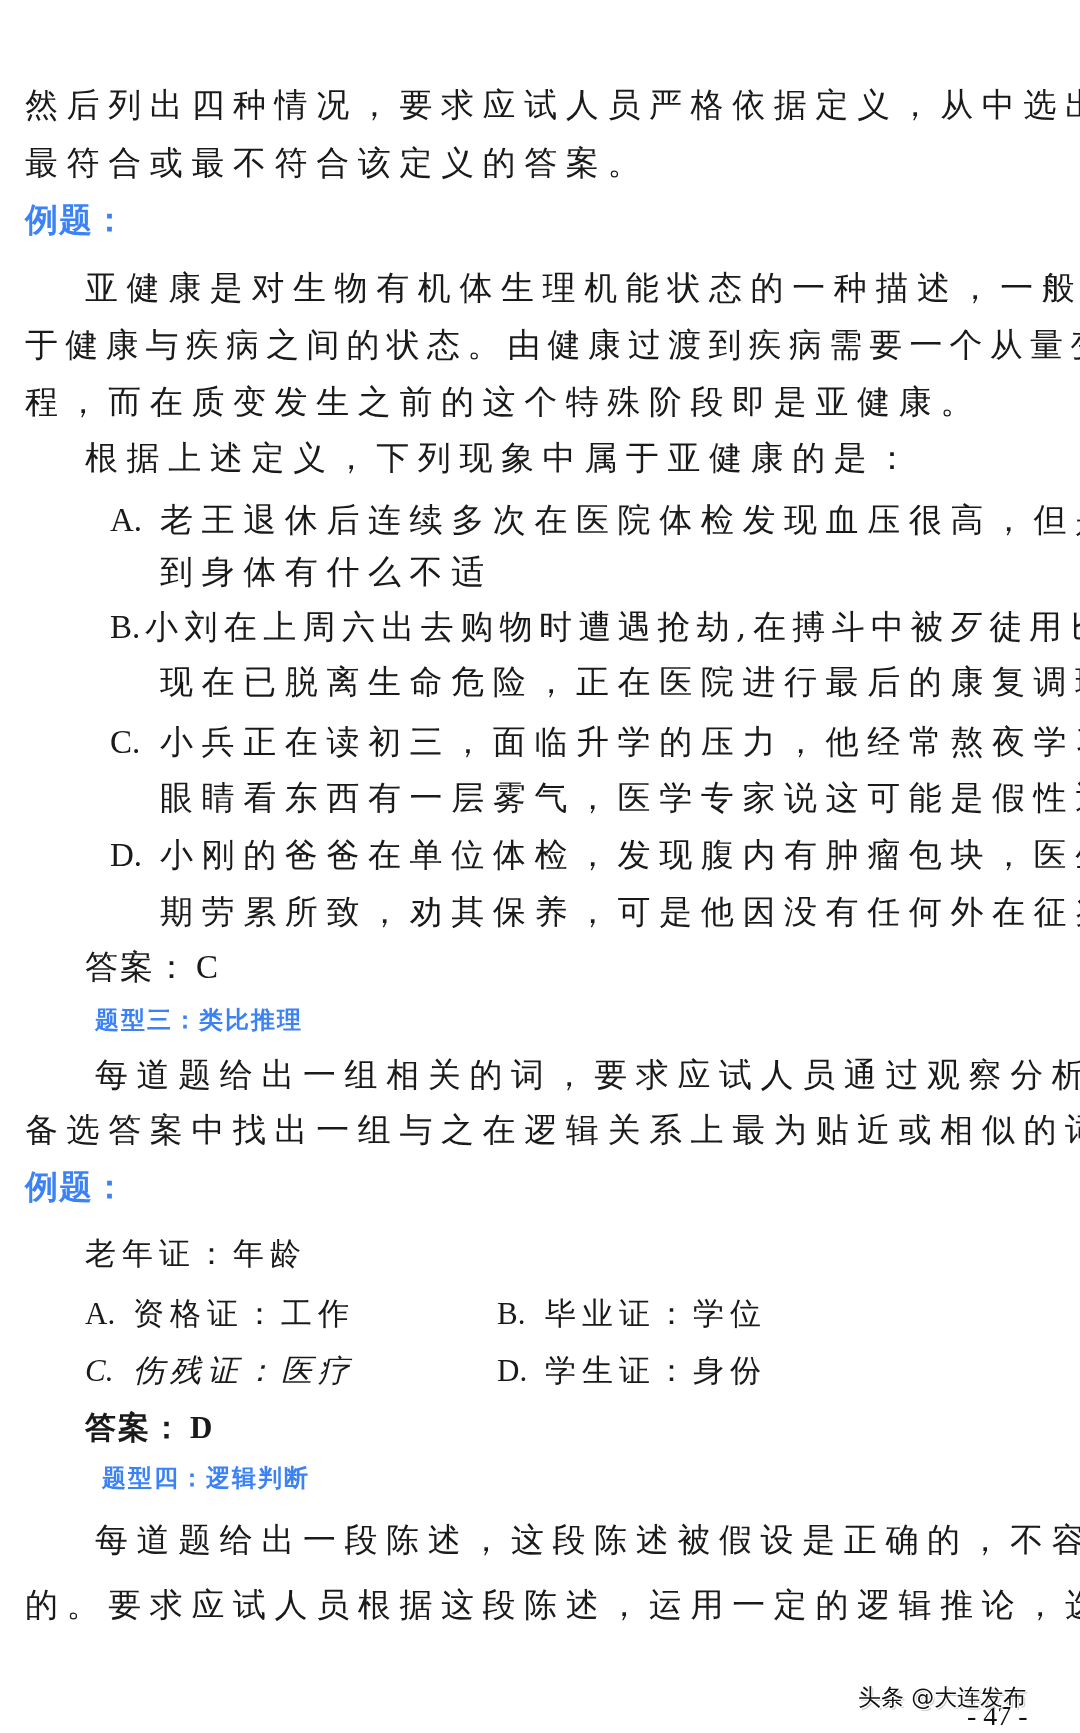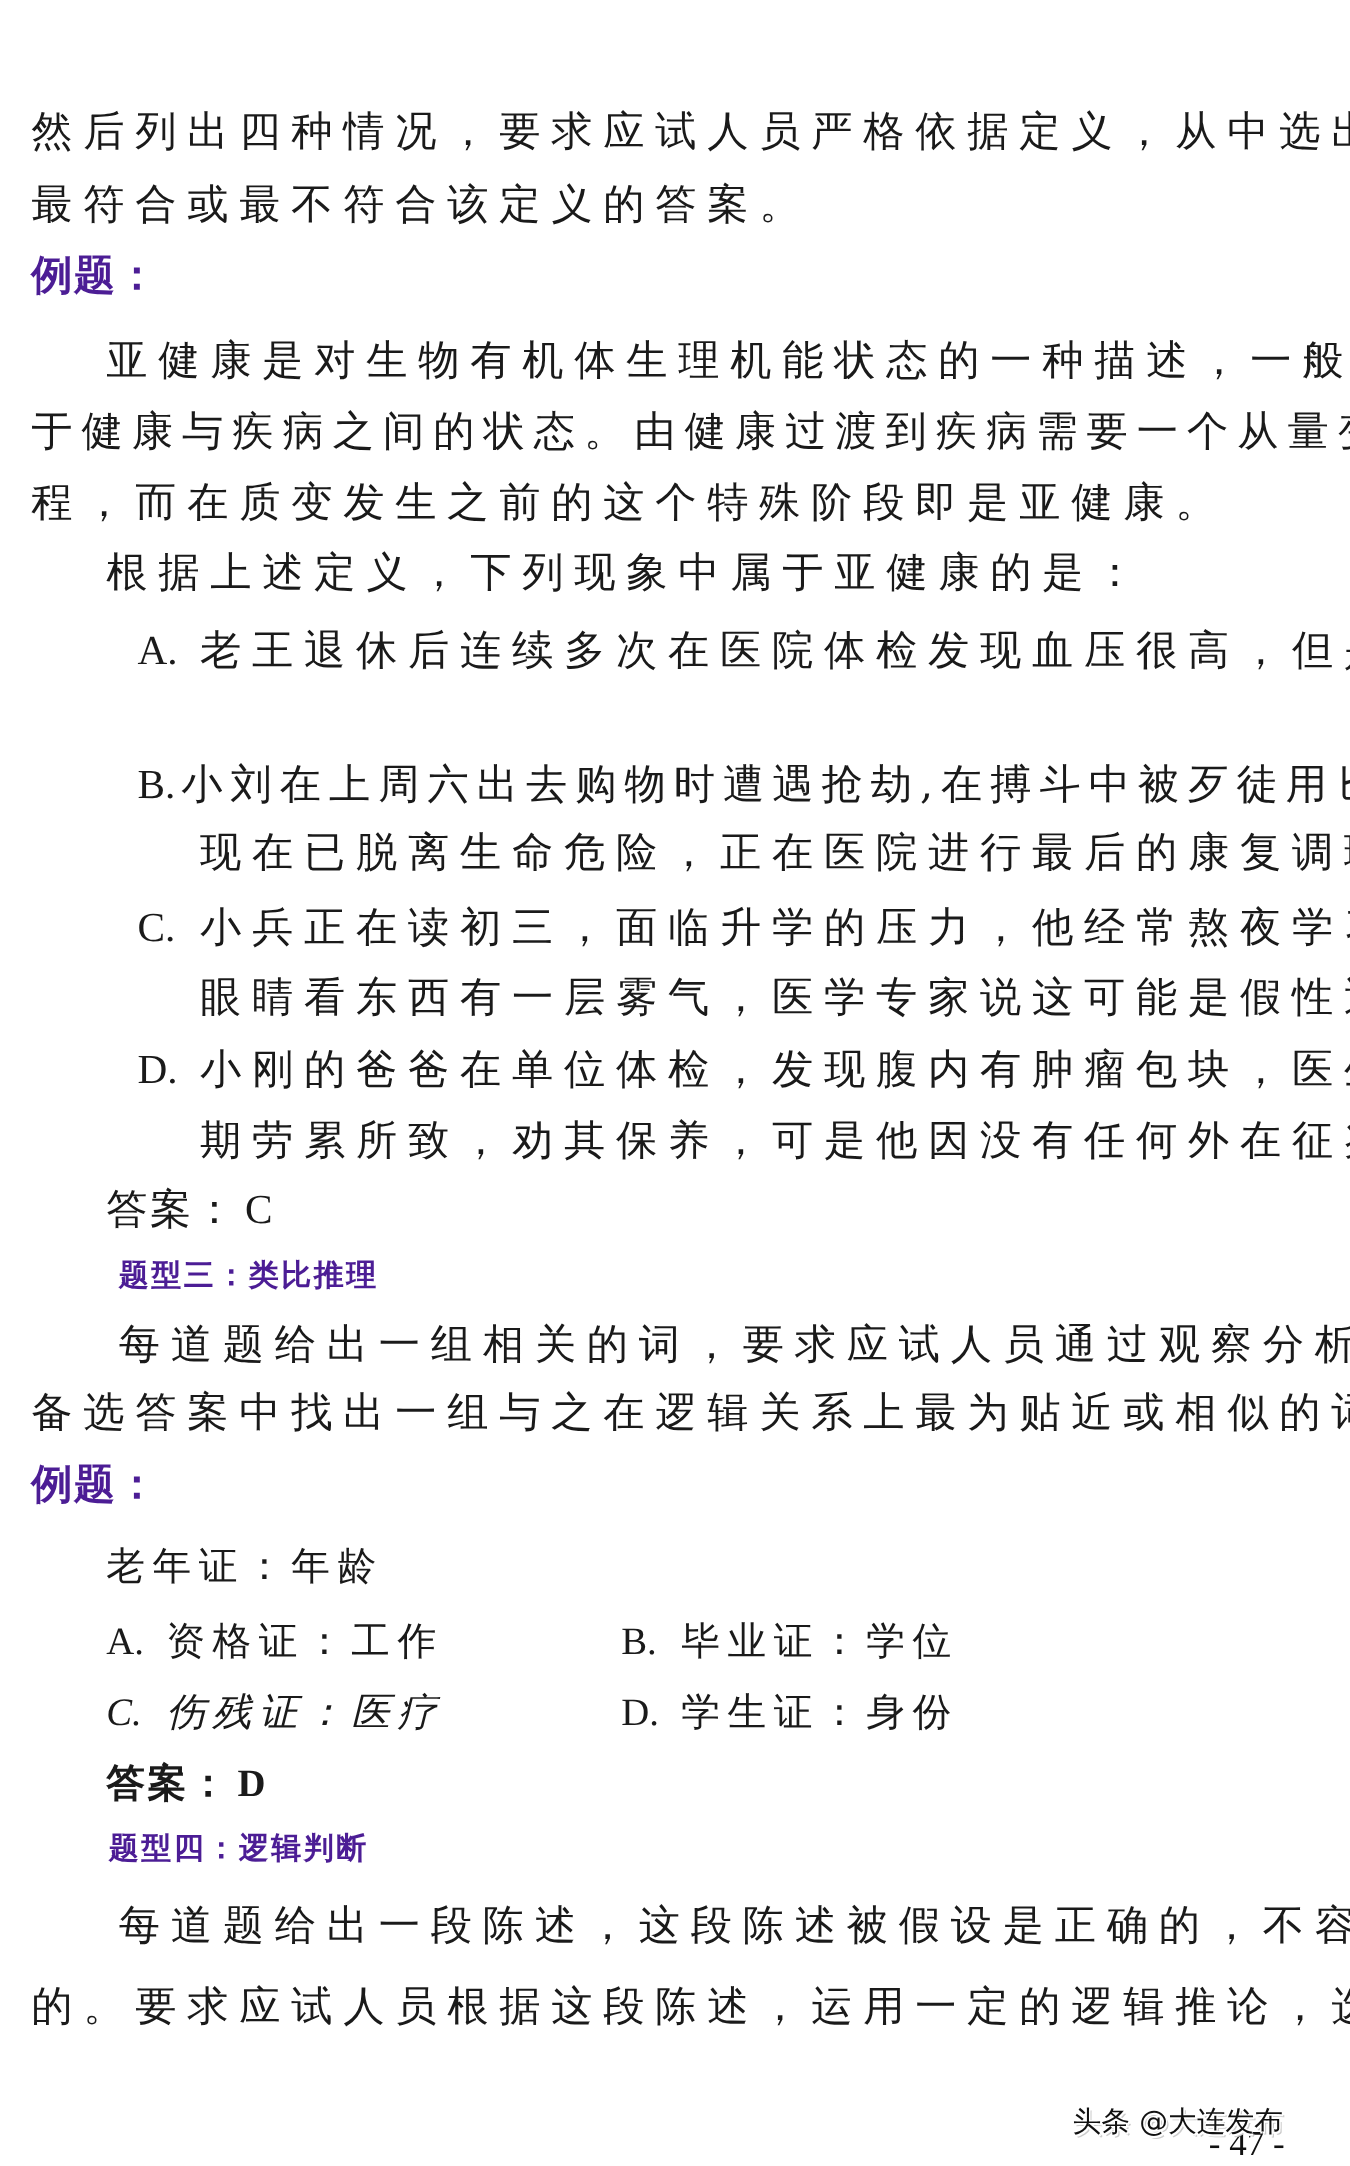--- a/index.html
+++ b/index.html
@@ -8,21 +8,21 @@
     font-family: "DejaVu Serif", "Liberation Serif", serif;
     color: #1a1a1a;
   }
   .page { position: absolute; left: 0; top: 0; width: 1080px; height: 1733px; background: #fff; }
   .line {
     position: absolute; white-space: nowrap;
     font-size: 33px; line-height: 40px; height: 40px;
     letter-spacing: 8.6px;
     transform: translateY(-20px);
   }
-  .bold { font-weight: bold; font-family: "DejaVu Sans", "Liberation Sans", sans-serif; letter-spacing: 1px; color: #4c1d95; }
+  .bold { font-weight: bold; font-family: "DejaVu Sans", "Liberation Sans", sans-serif; letter-spacing: 1px; color: #3b82f6; }
   .heading { font-size: 24px; letter-spacing: 2px; }
   .opt-letter { display: inline-block; letter-spacing: 0; font-family: "Liberation Serif", "DejaVu Serif", serif; }
   .opt-a { width: 50px; }
   .opt-b { width: 35px; }
   .mono { font-family: "Liberation Serif", serif; letter-spacing: 0; }
   .cell { position: absolute; white-space: nowrap; font-size: 31px; line-height: 40px; letter-spacing: 6px; transform: translateY(-20px); }
   .cell .opt-letter { width: 48px; }
   .answer .mono { margin-left: 6px; }
   .watermark {
     position: absolute; left: 858px; top: 1682px;
@@ -50,20 +50,21 @@
 
   <div class="line" style="left:85px; top:288px;">亚健康是对生物有机体生理机能状态的一种描述，一般指生理机能处</div>
   <div class="line" style="left:25px; top:345px; letter-spacing:7.2px;">于健康与疾病之间的状态。由健康过渡到疾病需要一个从量变到质变的过</div>
   <div class="line" style="left:25px; top:402px;">程，而在质变发生之前的这个特殊阶段即是亚健康。</div>
 
   <div class="line" style="left:85px; top:458px;">根据上述定义，下列现象中属于亚健康的是：</div>
 
   <div class="line" style="left:110px; top:520px;">
     <span class="opt-letter opt-a">A.</span><span>老王退休后连续多次在医院体检发现血压很高，但是他从没有感</span>
   </div>
+  <div class="line" style="left:160px; top:572px;">到身体有什么不适</div>
 
   <div class="line" style="left:110px; top:627px; letter-spacing:6.4px;">
     <span class="opt-letter opt-b">B.</span><span>小刘在上周六出去购物时遭遇抢劫,在搏斗中被歹徒用匕首捅伤,</span>
   </div>
   <div class="line" style="left:160px; top:682px;">现在已脱离生命危险，正在医院进行最后的康复调理</div>
 
   <div class="line" style="left:110px; top:742px;">
     <span class="opt-letter opt-a">C.</span><span>小兵正在读初三，面临升学的压力，他经常熬夜学习，最近感到</span>
   </div>
   <div class="line" style="left:160px; top:798px;">眼睛看东西有一层雾气，医学专家说这可能是假性近视</div>
@@ -94,20 +95,20 @@
     <span class="opt-letter">C.</span><span>伤残证：医疗</span>
   </div>
   <div class="cell" style="left:497px; top:1370px;">
     <span class="opt-letter">D.</span><span>学生证：身份</span>
   </div>
 
   <div class="line answer" style="left:85px; top:1427px; letter-spacing:2px; font-size:31px;font-weight:bold;">
     <span>答案：</span><span class="mono">D</span>
   </div>
 
-  <div class="line bold heading" style="left:87px; top:1478px;">题型四：逻辑判断</div>
+  <div class="line bold heading" style="left:102px; top:1478px;">题型四：逻辑判断</div>
   <div class="line" style="left:95px; top:1540px;">每道题给出一段陈述，这段陈述被假设是正确的，不容置疑</div>
   <div class="line" style="left:25px; top:1605px;">的。要求应试人员根据这段陈述，运用一定的逻辑推论，选择一</div>
 
   <div class="page-number">- 47 -</div>
   <div class="watermark">头条 @大连发布</div>
 
 </div>
 
 </body></html>

